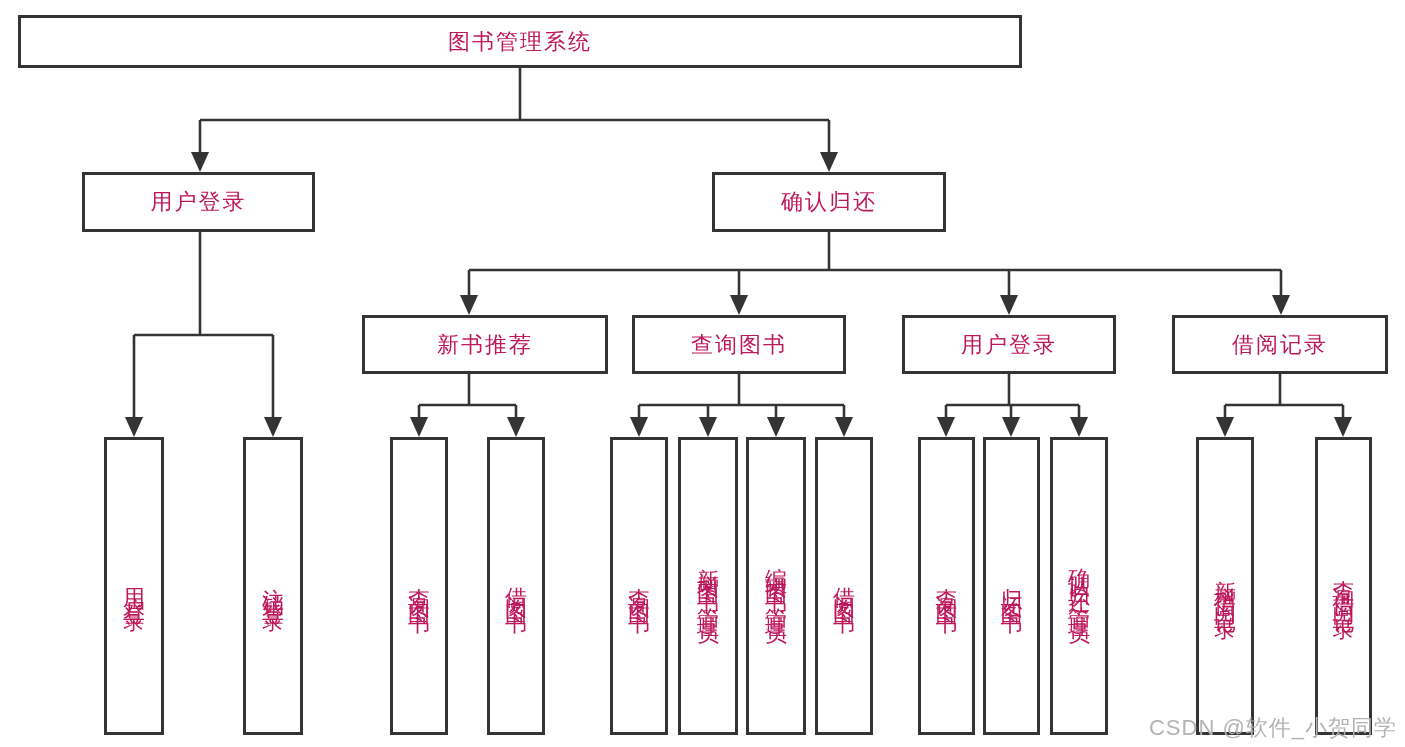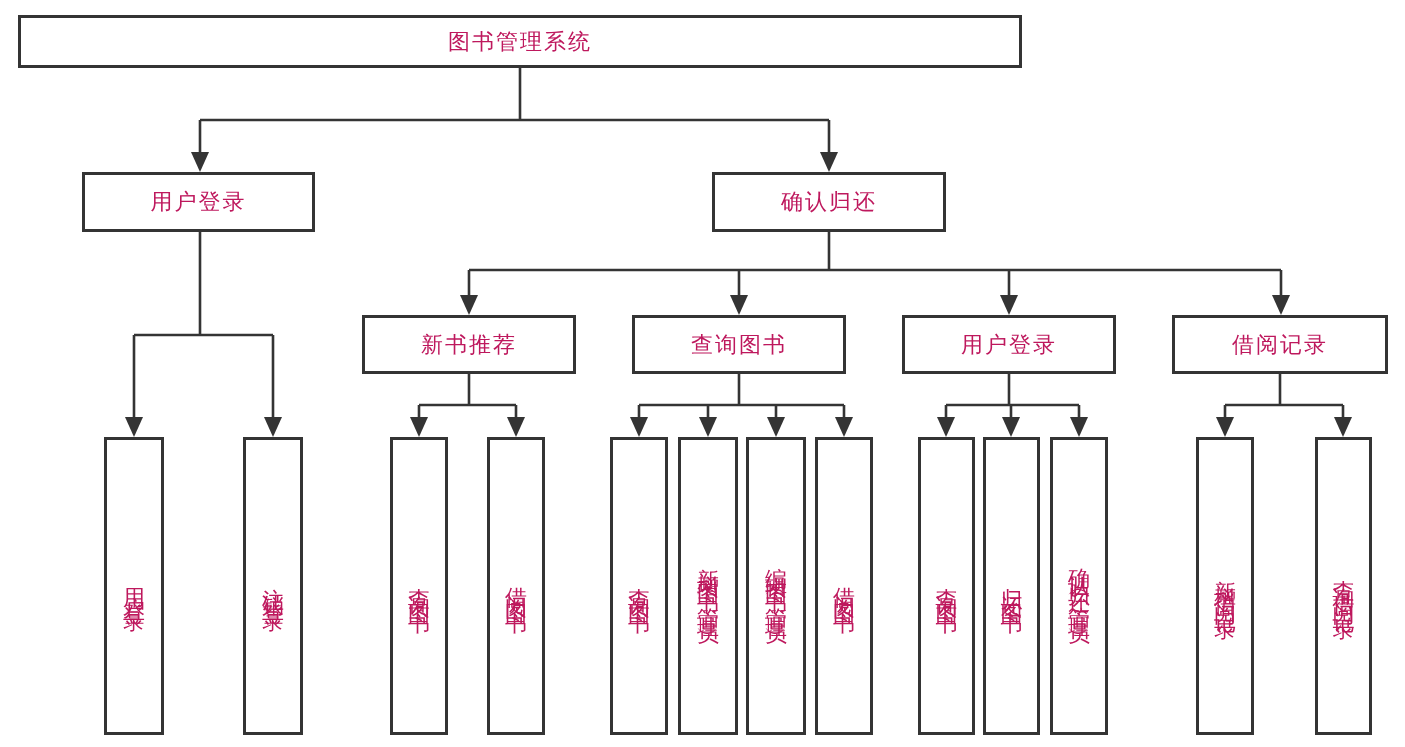--- a/index.html
+++ b/index.html
@@ -41,21 +41,21 @@
   .node .v-label {
     writing-mode: vertical-rl;
     letter-spacing: 8px;
     line-height: 1;
     white-space: nowrap;
   }
   
   .root-box      { left: 18px;   top: 15px;  width: 1004px; height: 53px; }
   .ul-box        { left: 82px;   top: 172px; width: 233px;  height: 60px; }
   .bm-box        { left: 712px;  top: 172px; width: 234px;  height: 60px; }
-  .nb-box        { left: 362px;  top: 315px; width: 214px;  height: 59px; text-align: right; }
+  .nb-box        { left: 362px;  top: 315px; width: 246px;  height: 59px; text-align: right; }
   .bw-box        { left: 632px;  top: 315px; width: 214px;  height: 59px; }
   .cb-box        { left: 902px;  top: 315px; width: 214px;  height: 59px; }
   .rc-box        { left: 1172px; top: 315px; width: 216px;  height: 59px; }
   
   .leaf { top: 437px; height: 298px; }
   .ul1 { left: 104px;  width: 60px; }
   .ul2 { left: 243px;  width: 60px; }
   .nb1 { left: 390px;  width: 58px; }
   .nb2 { left: 487px;  width: 58px; }
   .bw1 { left: 610px;  width: 58px; }
@@ -184,14 +184,15 @@
     <span class="v-label">确认归还（管理员）</span>
   </div>
 
   <div class="node leaf rc1">
     <span class="v-label">新增借阅记录</span>
   </div>
   <div class="node leaf rc2">
     <span class="v-label">查询借阅记录</span>
   </div>
 
+  <div class="watermark">CSDN @软件_小贺同学</div>
 
 </div>
 
 </body></html>

